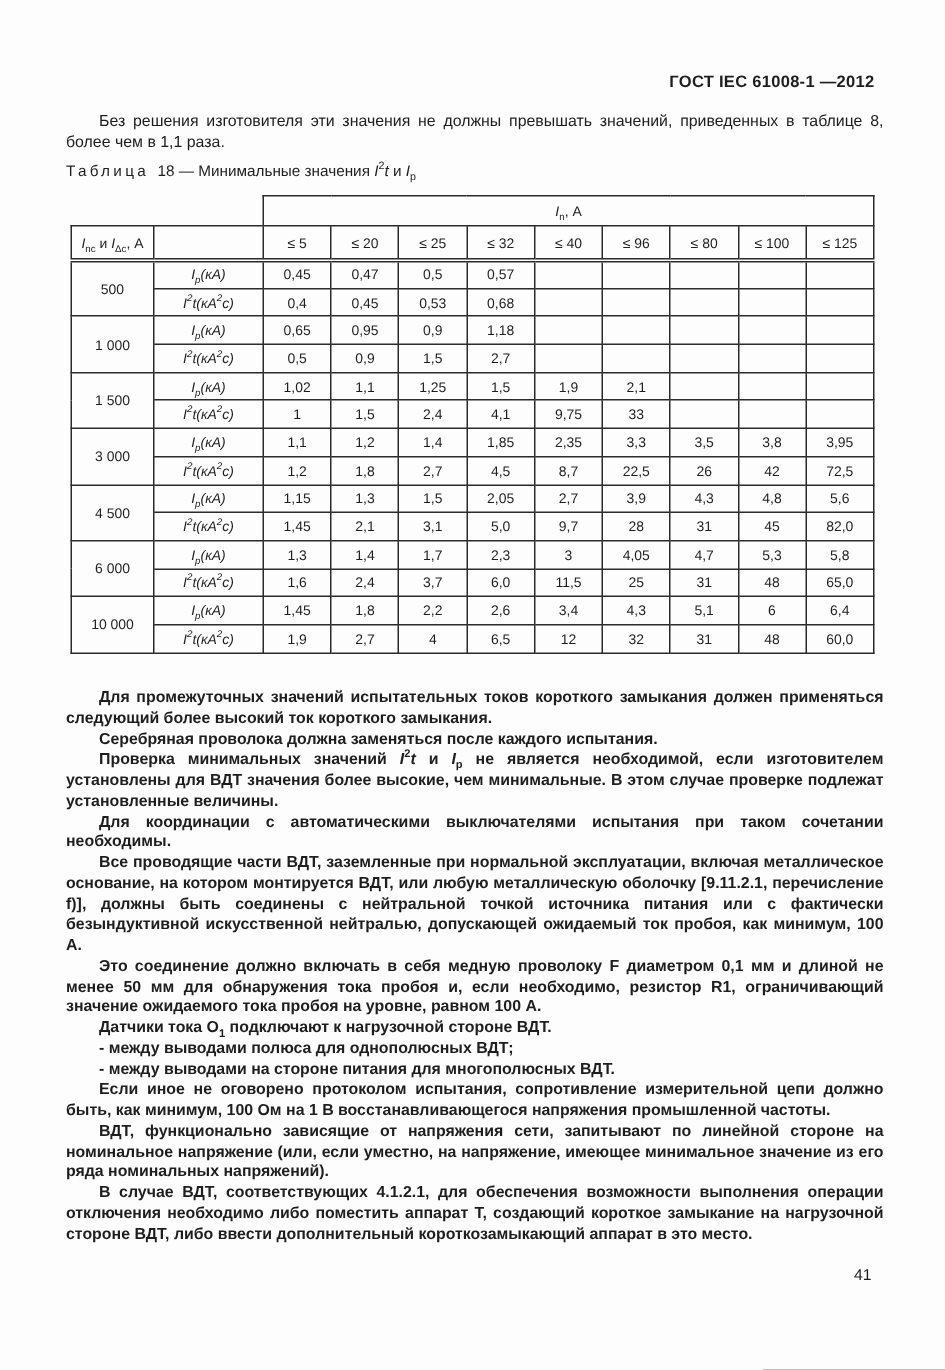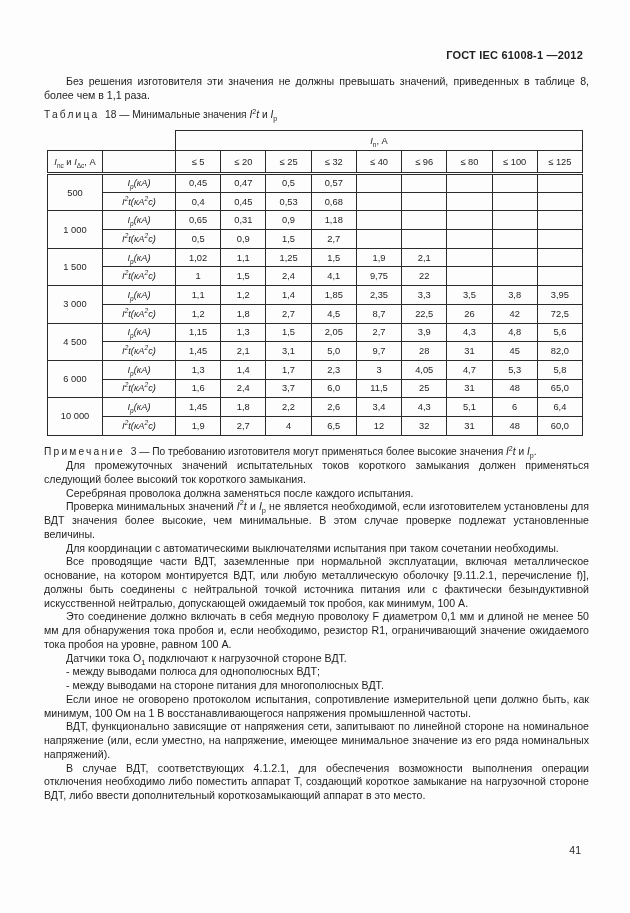--- a/index.html
+++ b/index.html
@@ -44,21 +44,21 @@
 
   .note {
     position:absolute; top:445px; left:44px; width:545px;
     font-size:10.2px; line-height:13px;
   }
   .paragraphs {
     position:absolute; top:459px; left:44px; width:545px;
   }
   .paragraphs p {
     margin:0; font-size:10.6px; line-height:13.75px;
-    text-indent:22px; text-align:justify;
+    text-indent:22px; text-align:justify;font-weight:bold;
   }
   .page-number {
     position:absolute; top:844px; right:49px; font-size:10.5px;
   }
 </style>
 </head>
 <body>
 
 <div class="page">
 
@@ -125,21 +125,21 @@
           <td></td>
           <td></td>
           <td></td>
           <td></td>
           <td></td>
         </tr>
         <tr>
           <td rowspan="2">1 000</td>
           <td class="lbl">I<sub>p</sub>(кА)</td>
           <td>0,65</td>
-          <td>0,31</td>
+          <td>0,95</td>
           <td>0,9</td>
           <td>1,18</td>
           <td></td>
           <td></td>
           <td></td>
           <td></td>
           <td></td>
         </tr>
         <tr>
           <td class="lbl">I<sup>2</sup>t(кА<sup>2</sup>с)</td>
@@ -166,21 +166,21 @@
           <td></td>
           <td></td>
         </tr>
         <tr>
           <td class="lbl">I<sup>2</sup>t(кА<sup>2</sup>с)</td>
           <td>1</td>
           <td>1,5</td>
           <td>2,4</td>
           <td>4,1</td>
           <td>9,75</td>
-          <td>22</td>
+          <td>33</td>
           <td></td>
           <td></td>
           <td></td>
         </tr>
         <tr>
           <td rowspan="2">3 000</td>
           <td class="lbl">I<sub>p</sub>(кА)</td>
           <td>1,1</td>
           <td>1,2</td>
           <td>1,4</td>
@@ -274,21 +274,20 @@
           <td>6,5</td>
           <td>12</td>
           <td>32</td>
           <td>31</td>
           <td>48</td>
           <td>60,0</td>
         </tr>
       </tbody>
   </table>
 
-  <div class="note"><span class="spaced">Примечание</span>&nbsp;&nbsp;<span>3 — По требованию изготовителя могут применяться более высокие значения <i>I</i><sup>2</sup><i>t</i> и <i>I</i><sub>p</sub>.</span></div>
 
   <div class="paragraphs" id="paragraphs">
       <p>Для промежуточных значений испытательных токов короткого замыкания должен применяться следующий более высокий ток короткого замыкания.</p>
       <p>Серебряная проволока должна заменяться после каждого испытания.</p>
       <p>Проверка минимальных значений <i>I</i><sup>2</sup><i>t</i> и <i>I</i><sub>p</sub> не является необходимой, если изготовителем установлены для ВДТ значения более высокие, чем минимальные. В этом случае проверке подлежат установленные величины.</p>
       <p>Для координации с автоматическими выключателями испытания при таком сочетании необходимы.</p>
       <p>Все проводящие части ВДТ, заземленные при нормальной эксплуатации, включая металлическое основание, на котором монтируется ВДТ, или любую металлическую оболочку [9.11.2.1, перечисление f)], должны быть соединены с нейтральной точкой источника питания или с фактически безындуктивной искусственной нейтралью, допускающей ожидаемый ток пробоя, как минимум, 100 А.</p>
       <p>Это соединение должно включать в себя медную проволоку F диаметром 0,1 мм и длиной не менее 50 мм для обнаружения тока пробоя и, если необходимо, резистор R1, ограничивающий значение ожидаемого тока пробоя на уровне, равном 100 А.</p>
       <p>Датчики тока O<sub>1</sub> подключают к нагрузочной стороне ВДТ.</p>
       <p>- между выводами полюса для однополюсных ВДТ;</p>

